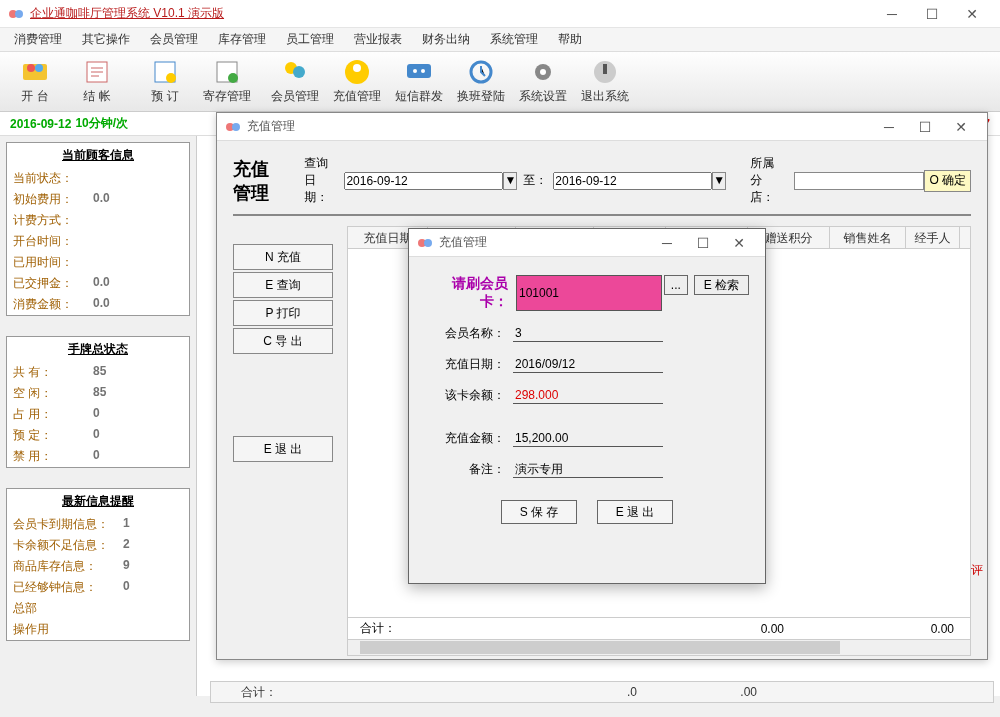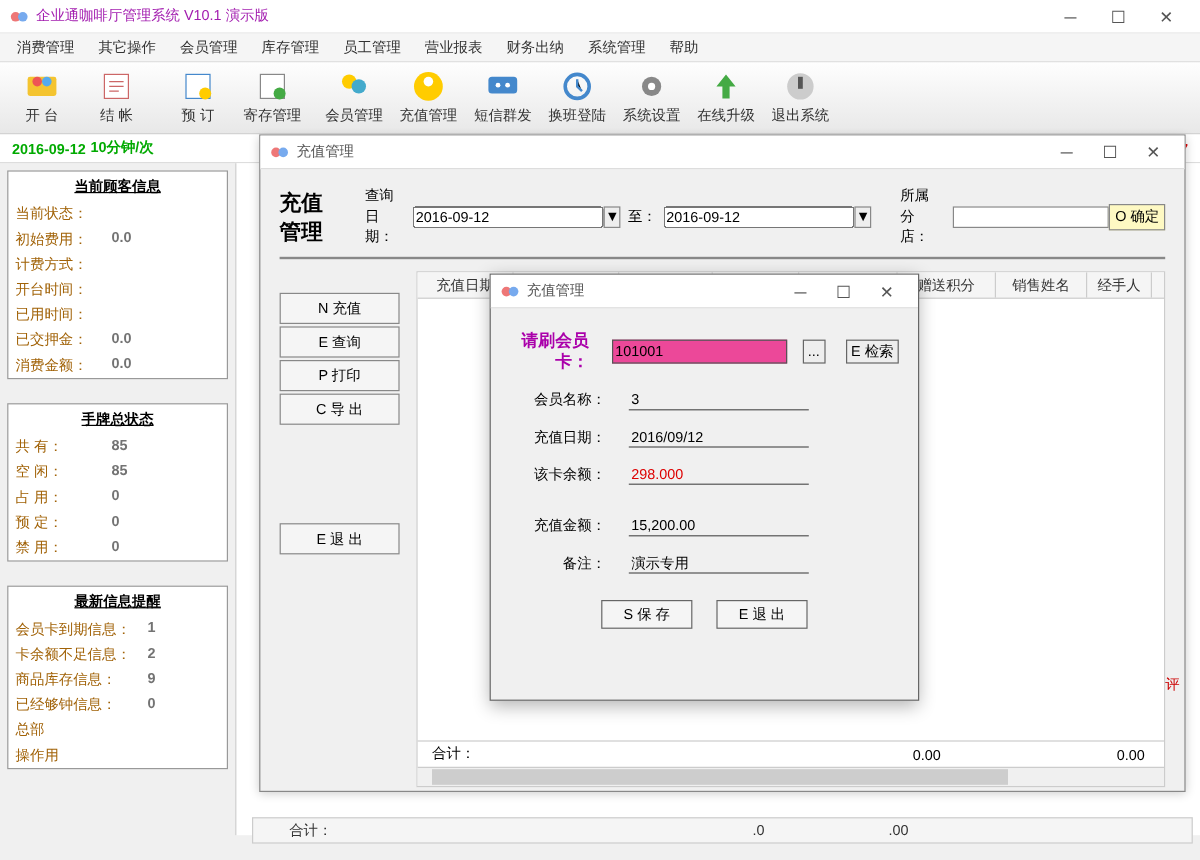--- a/index.html
+++ b/index.html
@@ -1,20 +1,20 @@
 <!DOCTYPE html>
 <html><head>
 <meta charset="utf-8">
 <style>
 * { box-sizing: border-box; margin: 0; padding: 0; font-family: "Microsoft YaHei", SimSun, sans-serif; font-size: 12px; }
 body { background: #f0f0f0; width: 1000px; height: 717px; overflow: hidden; position: relative; }
 
 .titlebar { height: 28px; background: #fff; display: flex; align-items: center; padding: 0 8px; border-bottom: 1px solid #e5e5e5; }
 .titlebar .icon { width: 16px; height: 16px; margin-right: 6px; }
-.titlebar .title { color: #a21caf; flex: 1; }
+.titlebar .title { color: #b91c1c; flex: 1; text-decoration: underline; }
 .titlebar .winbtn { width: 40px; height: 26px; text-align: center; line-height: 26px; color: #555; cursor: pointer; font-size: 14px; }
 
 .menubar { height: 24px; background: #f5f5f5; display: flex; align-items: center; padding: 0 4px; border-bottom: 1px solid #ddd; }
 .menubar .mitem { padding: 0 10px; color: #333; cursor: pointer; }
 
 .toolbar { height: 60px; background: linear-gradient(#fefefe,#e8e8e8); display: flex; border-bottom: 1px solid #ccc; padding: 2px 4px; }
 .tbtn { width: 62px; display: flex; flex-direction: column; align-items: center; justify-content: center; cursor: pointer; }
 .tbtn .tic { width: 28px; height: 28px; margin-bottom: 2px; }
 .tbtn .tlb { color: #333; font-size: 12px; }
 .tsep { width: 6px; }
@@ -66,21 +66,21 @@
 .m1gridscroll { height: 16px; background: #f0f0f0; border-top: 1px solid #ccc; position: relative; }
 .m1gridscroll .thumb { position: absolute; left: 12px; top: 1px; height: 13px; width: 480px; background: #cdcdcd; }
 .m1rightlink2 { position:absolute; right:4px; bottom:80px; color:#c00; cursor:pointer; }
 
 
 .modal2 { position: absolute; left: 408px; top: 228px; width: 358px; height: 356px; background: #f0f0f0; border: 1px solid #666; box-shadow: 0 4px 14px rgba(0,0,0,.3); }
 .modal2 .m2tb { height: 28px; background: #fff; display: flex; align-items: center; padding: 0 8px; border-bottom: 1px solid #ddd; }
 .modal2 .m2tb .t { color: #555; flex: 1; }
 .modal2 .m2tb .b { width: 36px; text-align: center; cursor: pointer; color: #555; font-size: 14px; }
 .modal2 .m2body { padding: 18px 16px; }
-.m2row { display: flex; align-items: center; margin-bottom: 14px; gap: 11px; }
+.m2row { display: flex; margin-bottom: 14px; }
 .m2row.first .lbl { color: #a0a; font-weight: bold; font-size: 14px; }
 .m2row .lbl { width: 80px; text-align: right; margin-right: 8px; }
 .m2row .uin { border: none; border-bottom: 1px solid #555; background: transparent; padding: 1px 2px; width: 150px; }
 .m2row .uin.red { color: #d00; }
 .m2row .boxin { border: 1px solid #555; width: 146px; padding: 2px; background:#ec4899; }
 .m2row .dotbtn { width: 24px; height: 20px; border: 1px solid #666; background: #eee; cursor: pointer; margin-left: 2px; }
 .m2row .srchbtn { width: 56px; height: 20px; border: 1px solid #666; background: #eee; cursor: pointer; margin-left: 6px; }
 .m2gap { height: 12px; }
 .m2foot { display: flex; justify-content: center; gap: 20px; margin-top: 22px; }
 .m2foot .fbtn { width: 76px; height: 24px; border: 1px solid #666; background: #f5f5f5; cursor: pointer; }
@@ -193,28 +193,20 @@
       <span class="tlb">换班登陆</span>
     </div>
     <div class="tbtn">
       <span class="tic">
         <svg viewBox="0 0 28 28">
           <circle cx="14" cy="14" r="8" fill="#888"></circle>
           <circle cx="14" cy="14" r="3" fill="#fff"></circle>
         </svg>
       </span>
       <span class="tlb">系统设置</span>
-    </div>
-    <div class="tbtn">
-      <span class="tic">
-        <svg viewBox="0 0 28 28">
-          <path d="M14 4l8 10h-5v10h-6V14H6z" fill="#4a4"></path>
-        </svg>
-      </span>
-      <span class="tlb">在线升级</span>
     </div>
     <div class="tbtn">
       <span class="tic">
         <svg viewBox="0 0 28 28">
           <circle cx="14" cy="14" r="11" fill="#ccc"></circle>
           <rect x="12" y="6" width="4" height="10" fill="#555"></rect>
         </svg>
       </span>
       <span class="tlb">退出系统</span>
     </div>

